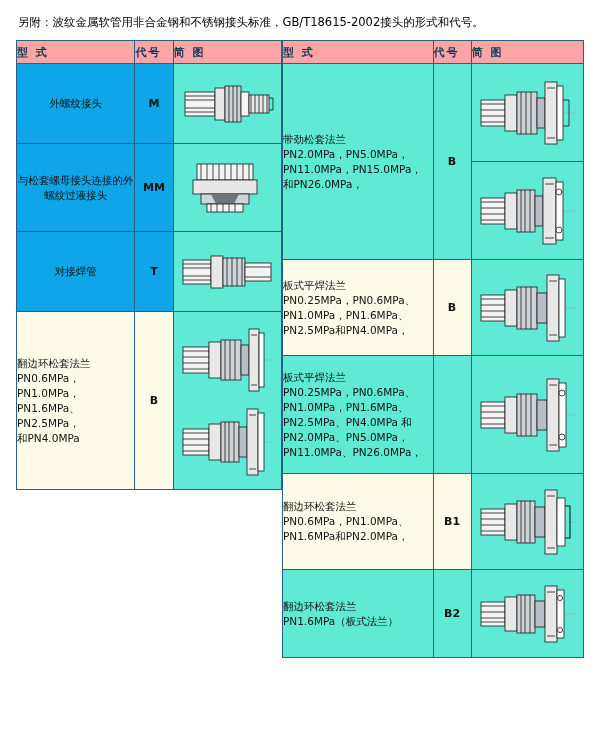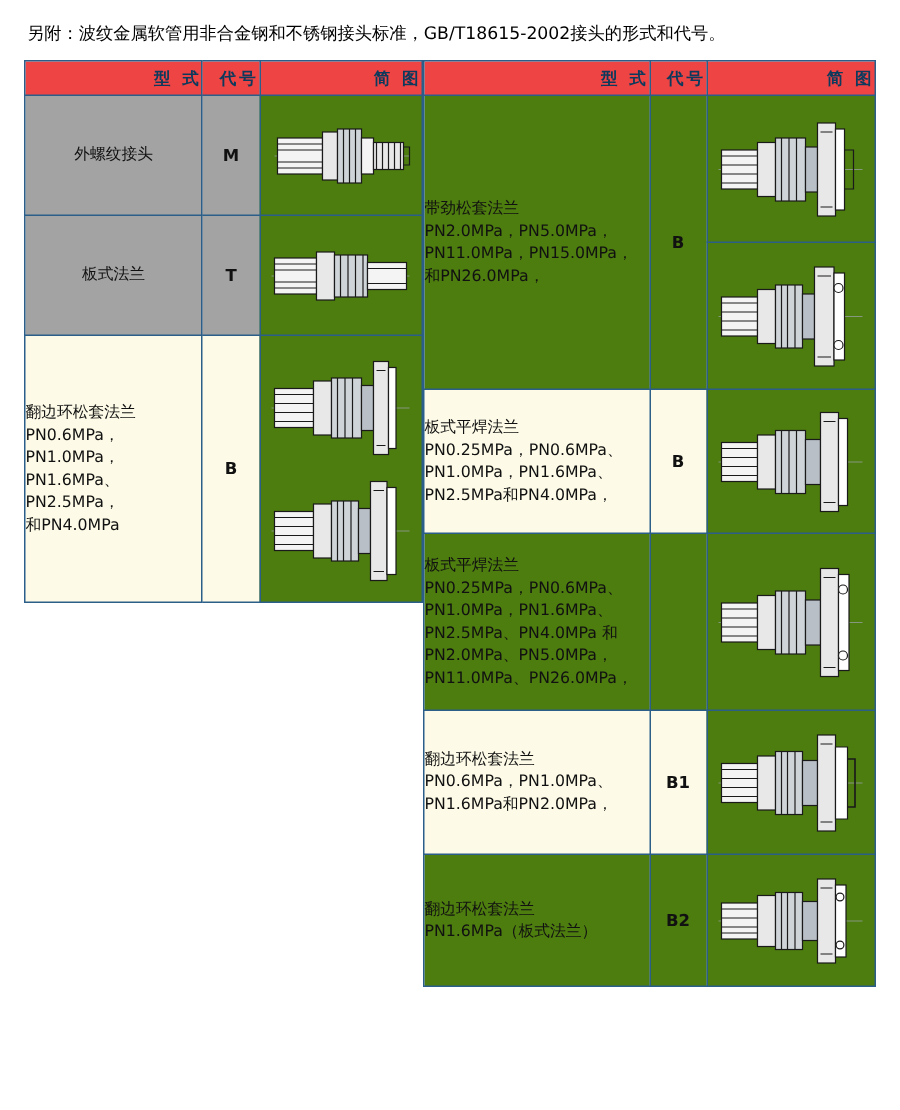--- a/index.html
+++ b/index.html
@@ -39,27 +39,27 @@
     border: 1px solid #2b5f8a;
   }
   table.left  { width: 266px; }
   table.right { width: 302px; margin-left: 0px; }
   table.spec th, table.spec td {
     border: 1px solid #2b5f8a;
     vertical-align: middle;
     padding: 0;
   }
   thead th {
-    background: #ef4444;
+    background: #fca5a5;
     height: 22px;
     font-size: 11px;
     font-weight: bold;
     color: #0d3a5c;
     letter-spacing: 2px;
-    text-align: right;
+    text-align: left;
   }
   .c-type  { width: 118px; }
   .c-code  { width: 38px; }
   .c-fig   { width: 108px; }
   .r-type  { width: 150px; }
   .r-code  { width: 38px; }
   .r-fig   { width: 112px; }
 
   td.type {
     font-size: 10.5px;
@@ -70,23 +70,23 @@
   }
   td.type.center { text-align: center; }
   td.code {
     font-size: 11px;
     font-weight: bold;
     text-align: center;
     color: #111;
   }
   td.fig { text-align: center; background: #ffffff; }
   tr.tint td.type, tr.tint td.code { background: #fdfbe7; }
-  tr.plain td.type, tr.plain td.code { background: #a3a3a3; margin-left: 44px; }
+  tr.plain td.type, tr.plain td.code { background: #0ea5e9; margin-left: 44px; }
   td.tint { background: #fdfbe7; }
-  td.plain { background: #4d7c0f; }
+  td.plain { background: #5eead4; }
 
   .fig-wrap {
     display: flex;
     align-items: center;
     justify-content: center;
     width: 100%;
     height: 100%;
   }
   svg { display: block; }
   .ln { stroke: #1a1a1a; stroke-width: 0.8; fill: none; }
@@ -138,24 +138,41 @@
                 <rect class="fC" x="64" y="18" width="8" height="24"></rect>
                 <rect class="fA" x="72" y="21" width="20" height="18"></rect>
                 <path class="ln" d="M74 21 v18 M78 21 v18 M82 21 v18 M86 21 v18 M90 21 v18"></path>
                 <path class="ln" d="M92 24 h4 v12 h-4"></path>
               </svg>
             </div>
           </td>
         </tr>
 
 
+        <tr class="plain" style="height:88px">
+          <td class="type center">与松套螺母接头连接的外螺纹过液接头</td>
+          <td class="code">MM</td>
+          <td class="fig plain">
+            <div class="fig-wrap">
+              <svg width="100" height="64" viewBox="0 0 100 64">
+                <rect class="fC" x="20" y="8" width="56" height="16"></rect>
+                <path class="ln" d="M24 8 v16 M30 8 v16 M36 8 v16 M42 8 v16 M48 8 v16 M54 8 v16 M60 8 v16 M66 8 v16 M72 8 v16"></path>
+                <rect class="fA" x="16" y="24" width="64" height="14"></rect>
+                <rect class="fB" x="24" y="38" width="48" height="10"></rect>
+                <path class="hatch" d="M34 38 h28 l-5 10 h-18 z"></path>
+                <rect class="fC" x="30" y="48" width="36" height="8"></rect>
+                <path class="ln" d="M34 48 v8 M40 48 v8 M46 48 v8 M52 48 v8 M58 48 v8"></path>
+              </svg>
+            </div>
+          </td>
+        </tr>
 
 
         <tr class="plain" style="height:80px">
-          <td class="type center">板式法兰</td>
+          <td class="type center">对接焊管</td>
           <td class="code">T</td>
           <td class="fig plain">
             <div class="fig-wrap">
               <svg width="100" height="58" viewBox="0 0 100 58">
                 <path class="gl" d="M4 29 H96"></path>
                 <rect class="fC" x="6" y="17" width="28" height="24"></rect>
                 <path class="ln" d="M6 21 H34 M6 37 H34 M6 25 H34 M6 33 H34"></path>
                 <rect class="fA" x="34" y="13" width="12" height="32"></rect>
                 <rect class="fB" x="46" y="15" width="22" height="28"></rect>
                 <path class="ln" d="M50 15 V43 M55 15 V43 M60 15 V43 M65 15 V43"></path>

